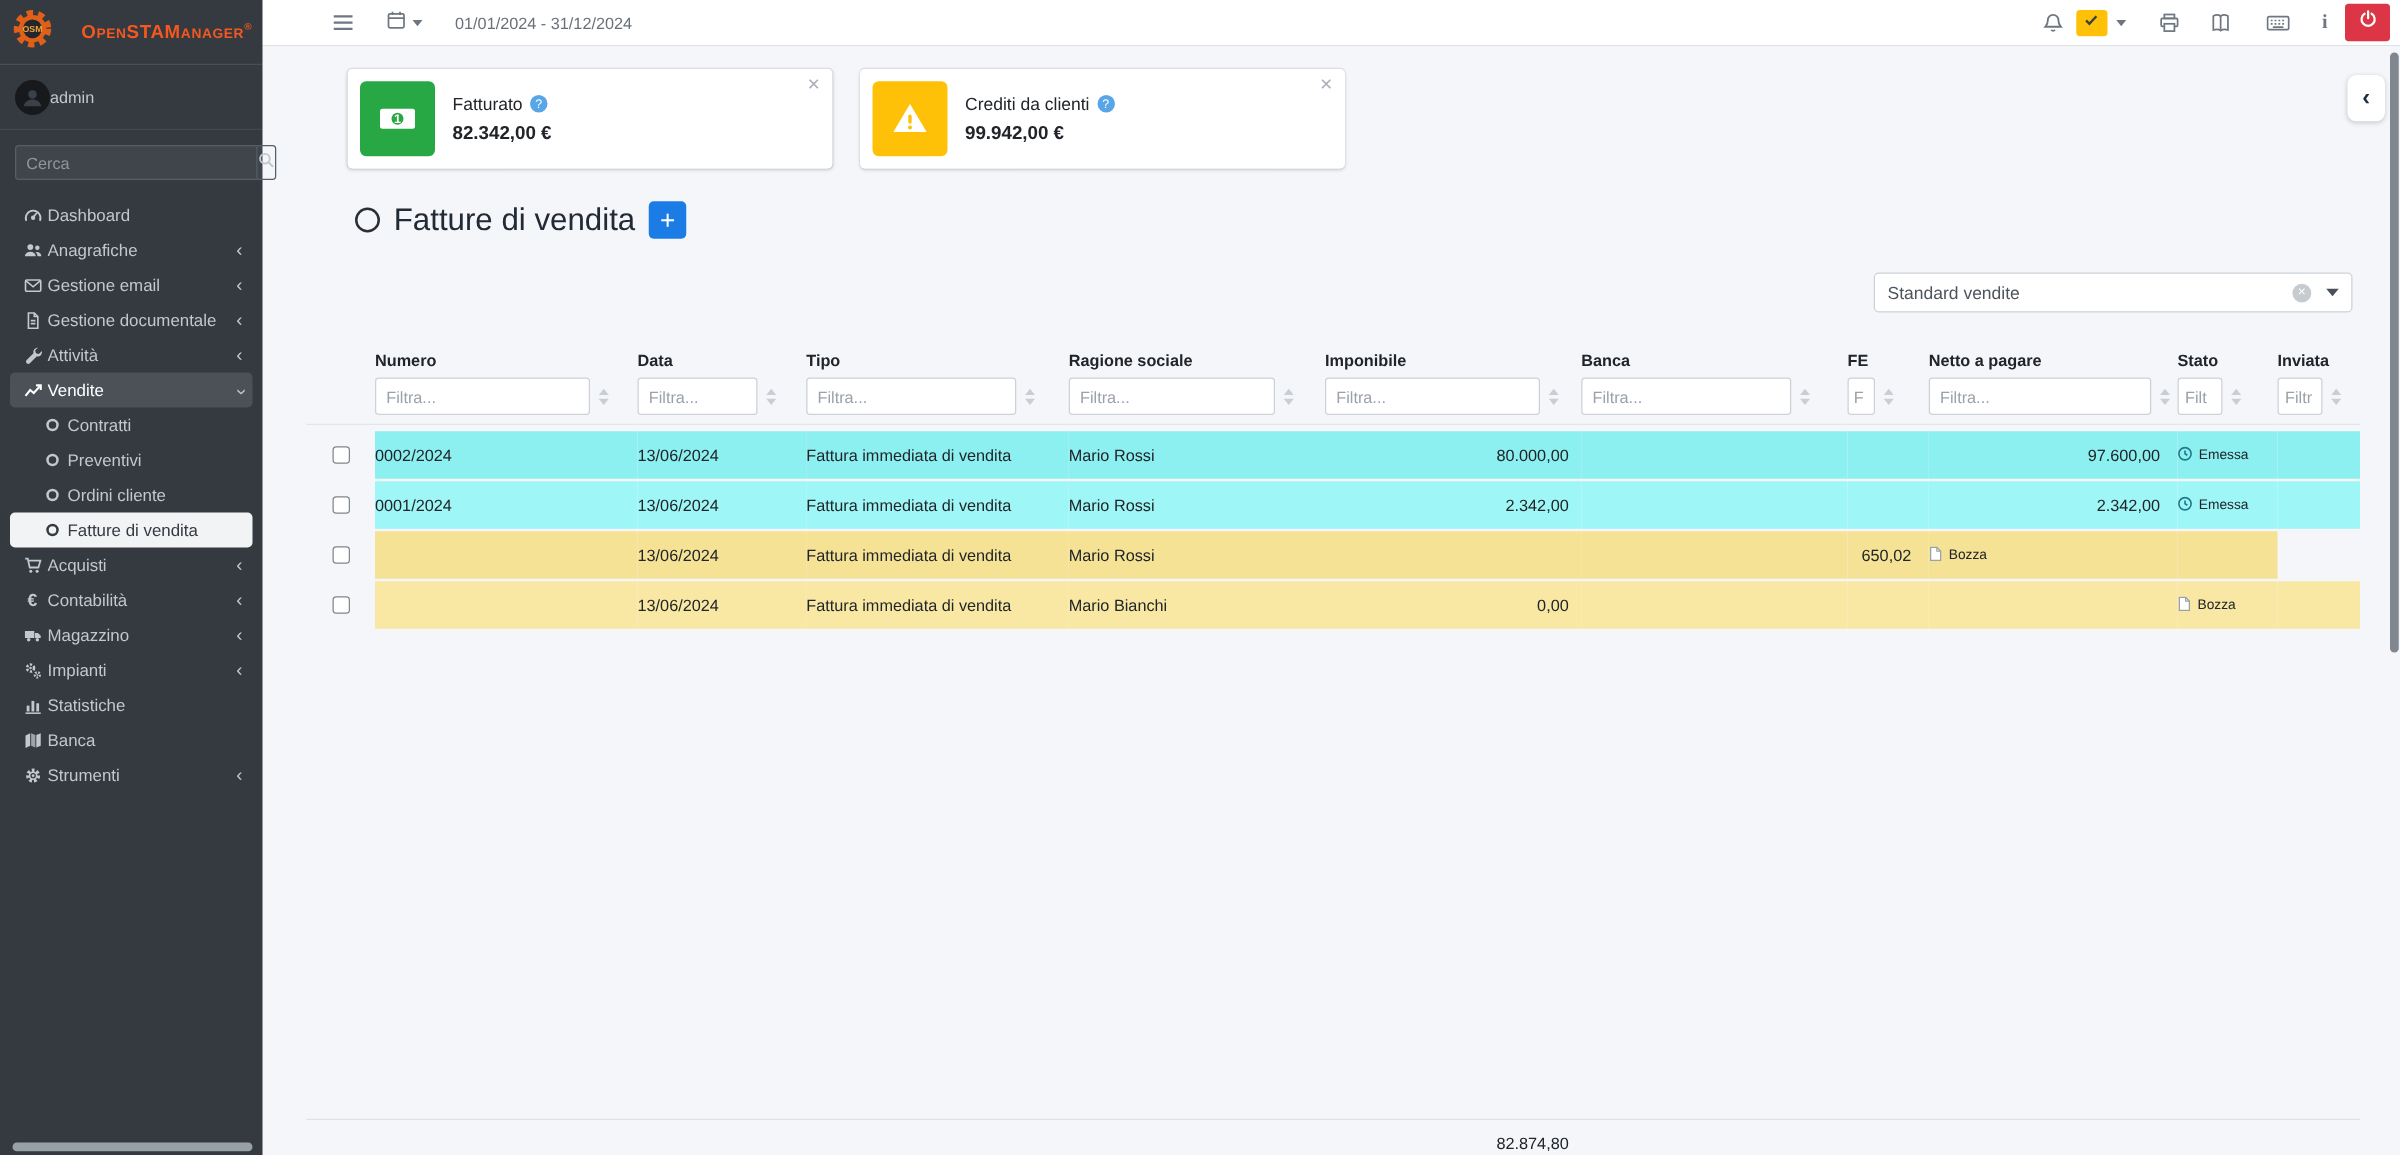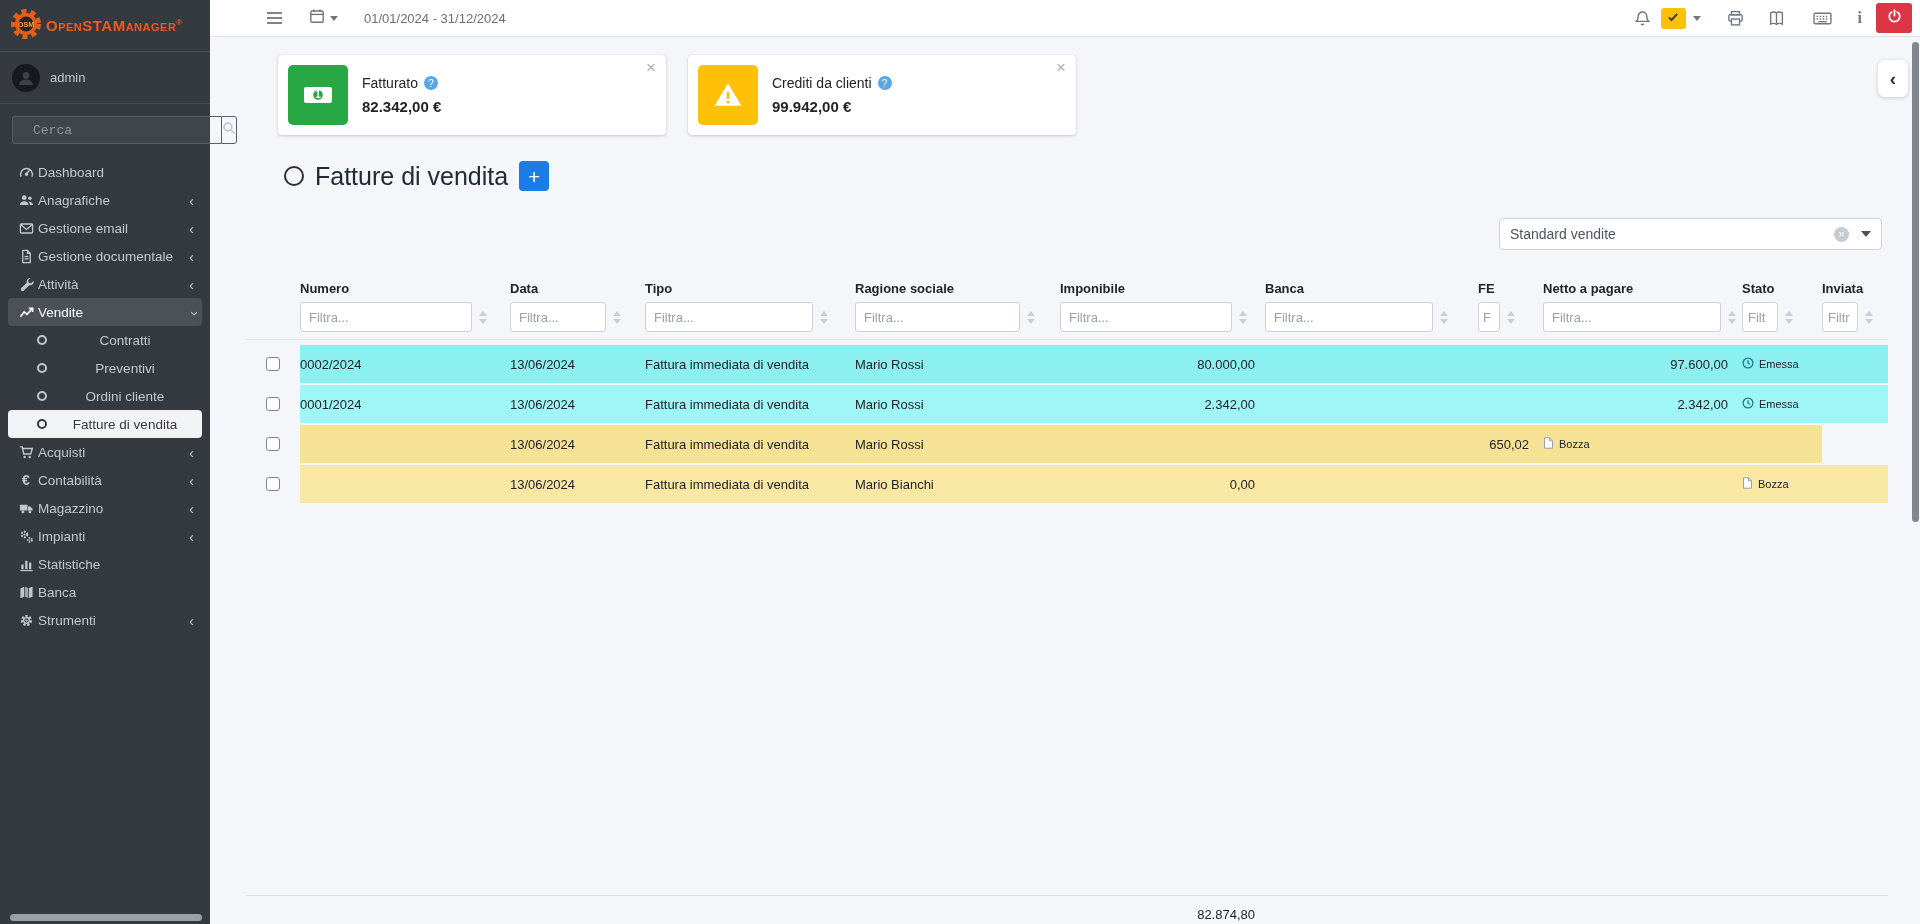--- a/index.html
+++ b/index.html
@@ -1,37 +1,37 @@
 <!DOCTYPE html>
 <html><head>
 <meta charset="utf-8">
 <style>
   * { margin:0; padding:0; box-sizing:border-box; }
   html,body { width:1920px; height:924px; overflow:hidden; font-family:"Liberation Sans",sans-serif; background:#f4f6f9; }
 
   
   .sidebar { position:absolute; left:0; top:0; width:210px; height:924px; background:#343a40; z-index:5; }
-  .brand { height:52px; display:flex; align-items:center; gap:2px; padding:0 8px; border-bottom:1px solid rgba(255,255,255,.1); cursor:pointer; }
+  .brand { height:52px; display:flex; align-items:center; gap:21px; padding:0 8px; border-bottom:1px solid rgba(255,255,255,.1); cursor:pointer; }
   .brand-text { color:#f4581f; font-weight:bold; font-size:15px; letter-spacing:.5px; font-variant:small-caps; white-space:nowrap; }
   .brand-text sup { font-size:8px; }
-  .user { height:52px; display:flex; align-items:center; gap:10px; padding:0 12px; border-bottom:1px solid rgba(255,255,255,.08); }
+  .user { height:52px; display:flex; align-items:center; padding:0 12px; border-bottom:1px solid rgba(255,255,255,.08); }
   .avatar { width:28px; height:28px; border-radius:50%; background:#17191d; display:flex; align-items:center; justify-content:center; }
   .user-name { color:#c2c7d0; font-size:13px; }
   .searchbox { margin:12px 12px 8px; display:flex; height:28px; }
-  .searchbox input { flex:1; background:rgba(255,255,255,.06); border:1px solid #565f68; border-right:none; border-radius:3px 0 0 3px; color:#5eead4; font-size:13px; padding:0 20px; outline:none; font-family:Liberation Mono, monospace; }
+  .searchbox input { flex:1; background:rgba(255,255,255,.06); border:1px solid #565f68; border-right:none; border-radius:3px 0 0 3px; color:#5eead4; font-size:13px; padding:0 8px; outline:none; font-family:Liberation Sans, sans-serif; }
   .searchbox input::placeholder { color:#8d969e; }
   .search-btn { width:34px; background:rgba(255,255,255,.06); border:1px solid #565f68; border-radius:0 3px 3px 0; display:flex; align-items:center; justify-content:center; cursor:pointer; }
   .nav { padding:6px 8px 0; }
   .si { height:28px; display:flex; align-items:center; color:#c2c7d0; font-size:13.5px; padding:0 6px; border-radius:4px; cursor:pointer; }
   .si .ic { width:24px; display:flex; justify-content:center; align-items:center; flex:none; }
   .si .si-label { flex:1; white-space:nowrap; overflow:hidden; }
   .si .chev { font-size:15px; line-height:1; color:#c2c7d0; padding-right:2px; }
   .chev.down { display:inline-block; transform:rotate(-90deg); }
   .si.parent-active { background:#4b5157; color:#fff; }
-  .si.sub { padding-left:22px;text-align:center; }
+  .si.sub { padding-left:22px; }
   .si.sub .circ { width:10px; height:10px; border:2px solid #c2c7d0; border-radius:50%; }
   .si.sub-active { background:#f1f3f5; color:#343a40; }
   .si.sub-active .circ { border-color:#343a40; }
   .euro-glyph { font-size:14px; color:#c2c7d0; font-weight:bold; }
   .sb-hscroll { position:absolute; left:10px; bottom:3px; width:192px; height:7px; background:#99a1a8; border-radius:4px; cursor:pointer; }
 
   
   .navbar { position:absolute; left:210px; top:0; width:1710px; height:37px; background:#fff; border-bottom:1px solid #dee2e6; display:flex; align-items:center;text-align:center; }
   .nb-left { display:flex; align-items:center; margin-left:56px; gap:26px; }
   .nb-date { color:#697077; font-size:13px; }

